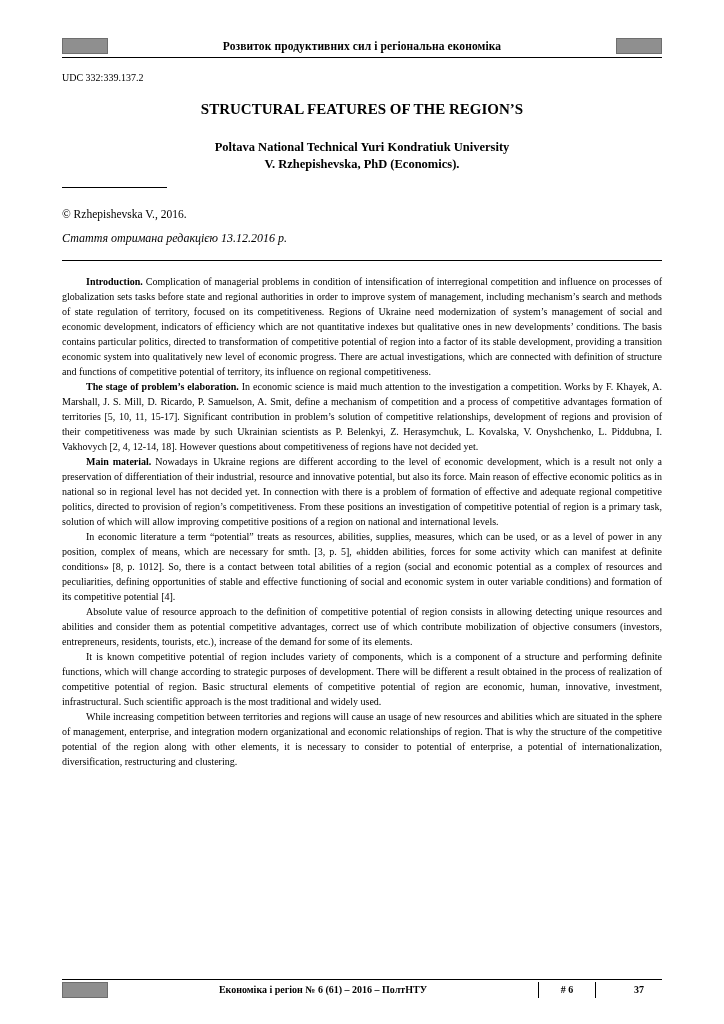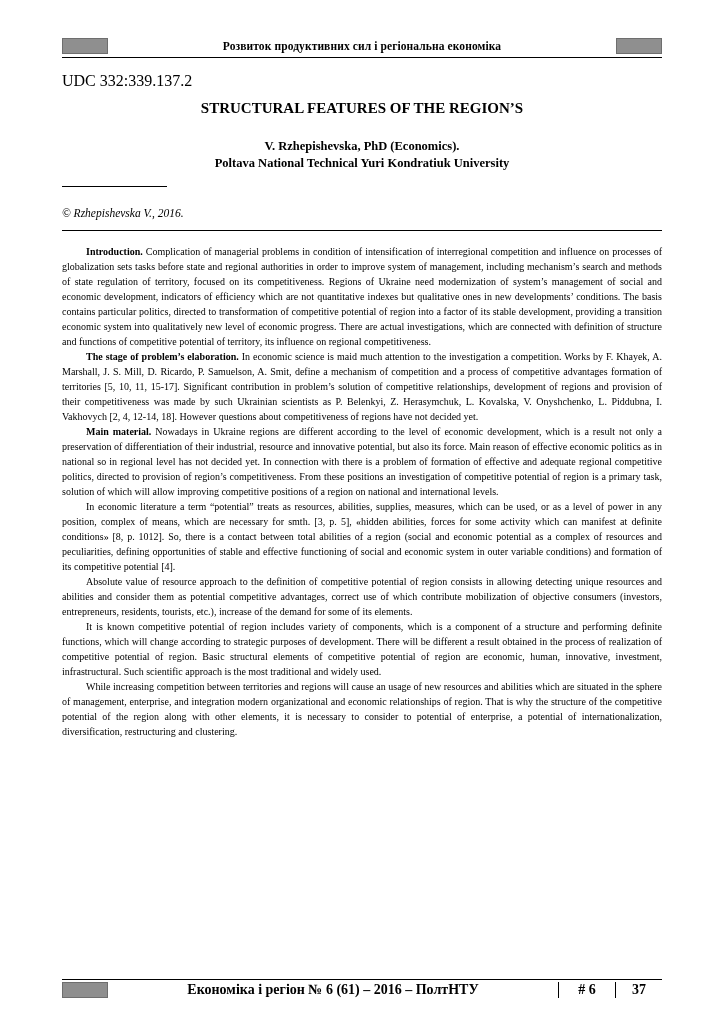--- a/index.html
+++ b/index.html
@@ -44,23 +44,23 @@
     line-height: 16px;
     letter-spacing: 0.1px;
   }
   .rh-rule {
     border-bottom: 1.5px solid #000;
     margin-top: 1px;
   }
 
   
   .udc {
-    font-size: 16px;
+    font-size: 10px;
     margin-top: 14px;
-    margin-bottom: 8px;
+    margin-bottom: 16px;
   }
 
   
   .doc-title {
     text-align: center;
     font-weight: bold;
     font-size: 15px;
     line-height: 20px;
     text-transform: uppercase;
     margin-bottom: 20px;
@@ -74,21 +74,20 @@
     line-height: 17px;
     margin-bottom: 10px;
   }
 
   .shortrule {
     width: 105px;
     border-bottom: 1px solid #000;
     margin: 14px 0 5px 0;
   }
   .copyright {
-    font-style: italic;
     font-size: 11.5px;
     margin-bottom: 11px;
     margin-top: 20px;
   }
   .received {
     font-style: italic;
     font-size: 12px;
     margin-bottom: 14px;
   }
   .hr-thin {
@@ -116,21 +115,22 @@
     bottom: 26px;
   }
   .footer-rule {
     border-bottom: 1.5px solid #000;
     margin-bottom: 2px;
   }
   .footer-row {
     display: flex;
     align-items: stretch;
     height: 16px;
-    font-size: 14px;
+    font-size: 10px;
+    gap: 20px;
   }
   .f-bar {
     width: 46px;
     background: #8f8f8f;
     border: 1px solid #6e6e6e;
     box-sizing: border-box;
   }
   .f-center {
     flex: 1;
     text-align: center;
@@ -165,26 +165,27 @@
   </div>
   <div class="rh-rule"></div>
 
   <div class="udc">UDC 332:339.137.2</div>
 
   <div class="doc-title">
     <span>STRUCTURAL FEATURES OF THE REGION’S</span>
   </div>
 
   <div class="author-block">
+    <div>Poltava National Technical Yuri Kondratiuk University</div>
     <div>V. Rzhepishevska, PhD (Economics).</div>
-    <div>Poltava National Technical Yuri Kondratiuk University</div>
   </div>
 
   <div class="shortrule"></div>
   <div class="copyright">© Rzhepishevska V., 2016.</div>
+  <div class="received">Стаття отримана редакцією 13.12.2016 р.</div>
   <div class="hr-thin"></div>
 
   <div class="body-text">
     <p><b>Introduction.</b><span> Complication of managerial problems in condition of intensification of interregional competition and influence on processes of globalization sets tasks before state and regional authorities in order to improve system of management, including mechanism’s search and methods of state regulation of territory, focused on its competitiveness. Regions of Ukraine need modernization of system’s management of social and economic development, indicators of efficiency which are not quantitative indexes but qualitative ones in new developments’ conditions. The basis contains particular politics, directed to transformation of competitive potential of region into a factor of its stable development, providing a transition economic system into qualitatively new level of economic progress. There are actual investigations, which are connected with definition of structure and functions of competitive potential of territory, its influence on regional competitiveness.</span></p>
     <p><b>The stage of problem’s elaboration.</b><span> In economic science is maid much attention to the investigation a competition. Works by F. Khayek, A. Marshall, J. S. Mill, D. Ricardo, P. Samuelson, A. Smit, define a mechanism of competition and a process of competitive advantages formation of territories [5, 10, 11, 15-17]. Significant contribution in problem’s solution of competitive relationships, development of regions and provision of their competitiveness was made by such Ukrainian scientists as P. Belenkyi, Z. Herasymchuk, L. Kovalska, V. Onyshchenko, L. Piddubna, I. Vakhovych [2, 4, 12-14, 18]. However questions about competitiveness of regions have not decided yet.</span></p>
     <p><b>Main material.</b><span> Nowadays in Ukraine regions are different according to the level of economic development, which is a result not only a preservation of differentiation of their industrial, resource and innovative potential, but also its force. Main reason of effective economic politics as in national so in regional level has not decided yet. In connection with there is a problem of formation of effective and adequate regional competitive politics, directed to provision of region’s competitiveness. From these positions an investigation of competitive potential of region is a primary task, solution of which will allow improving competitive positions of a region on national and international levels.</span></p>
     <p><span>In economic literature a term “potential” treats as resources, abilities, supplies, measures, which can be used, or as a level of power in any position, complex of means, which are necessary for smth. [3, p. 5], «hidden abilities, forces for some activity which can manifest at definite conditions» [8, p. 1012]. So, there is a contact between total abilities of a region (social and economic potential as a complex of resources and peculiarities, defining opportunities of stable and effective functioning of social and economic system in outer variable conditions) and formation of its competitive potential [4].</span></p>
     <p><span>Absolute value of resource approach to the definition of competitive potential of region consists in allowing detecting unique resources and abilities and consider them as potential competitive advantages, correct use of which contribute mobilization of objective consumers (investors, entrepreneurs, residents, tourists, etc.), increase of the demand for some of its elements.</span></p>
     <p><span>It is known competitive potential of region includes variety of components, which is a component of a structure and performing definite functions, which will change according to strategic purposes of development. There will be different a result obtained in the process of realization of competitive potential of region. Basic structural elements of competitive potential of region are economic, human, innovative, investment, infrastructural. Such scientific approach is the most traditional and widely used.</span></p>
     <p><span>While increasing competition between territories and regions will cause an usage of new resources and abilities which are situated in the sphere of management, enterprise, and integration modern organizational and economic relationships of region. That is why the structure of the competitive potential of the region along with other elements, it is necessary to consider to potential of enterprise, a potential of internationalization, diversification, restructuring and clustering.</span></p>

